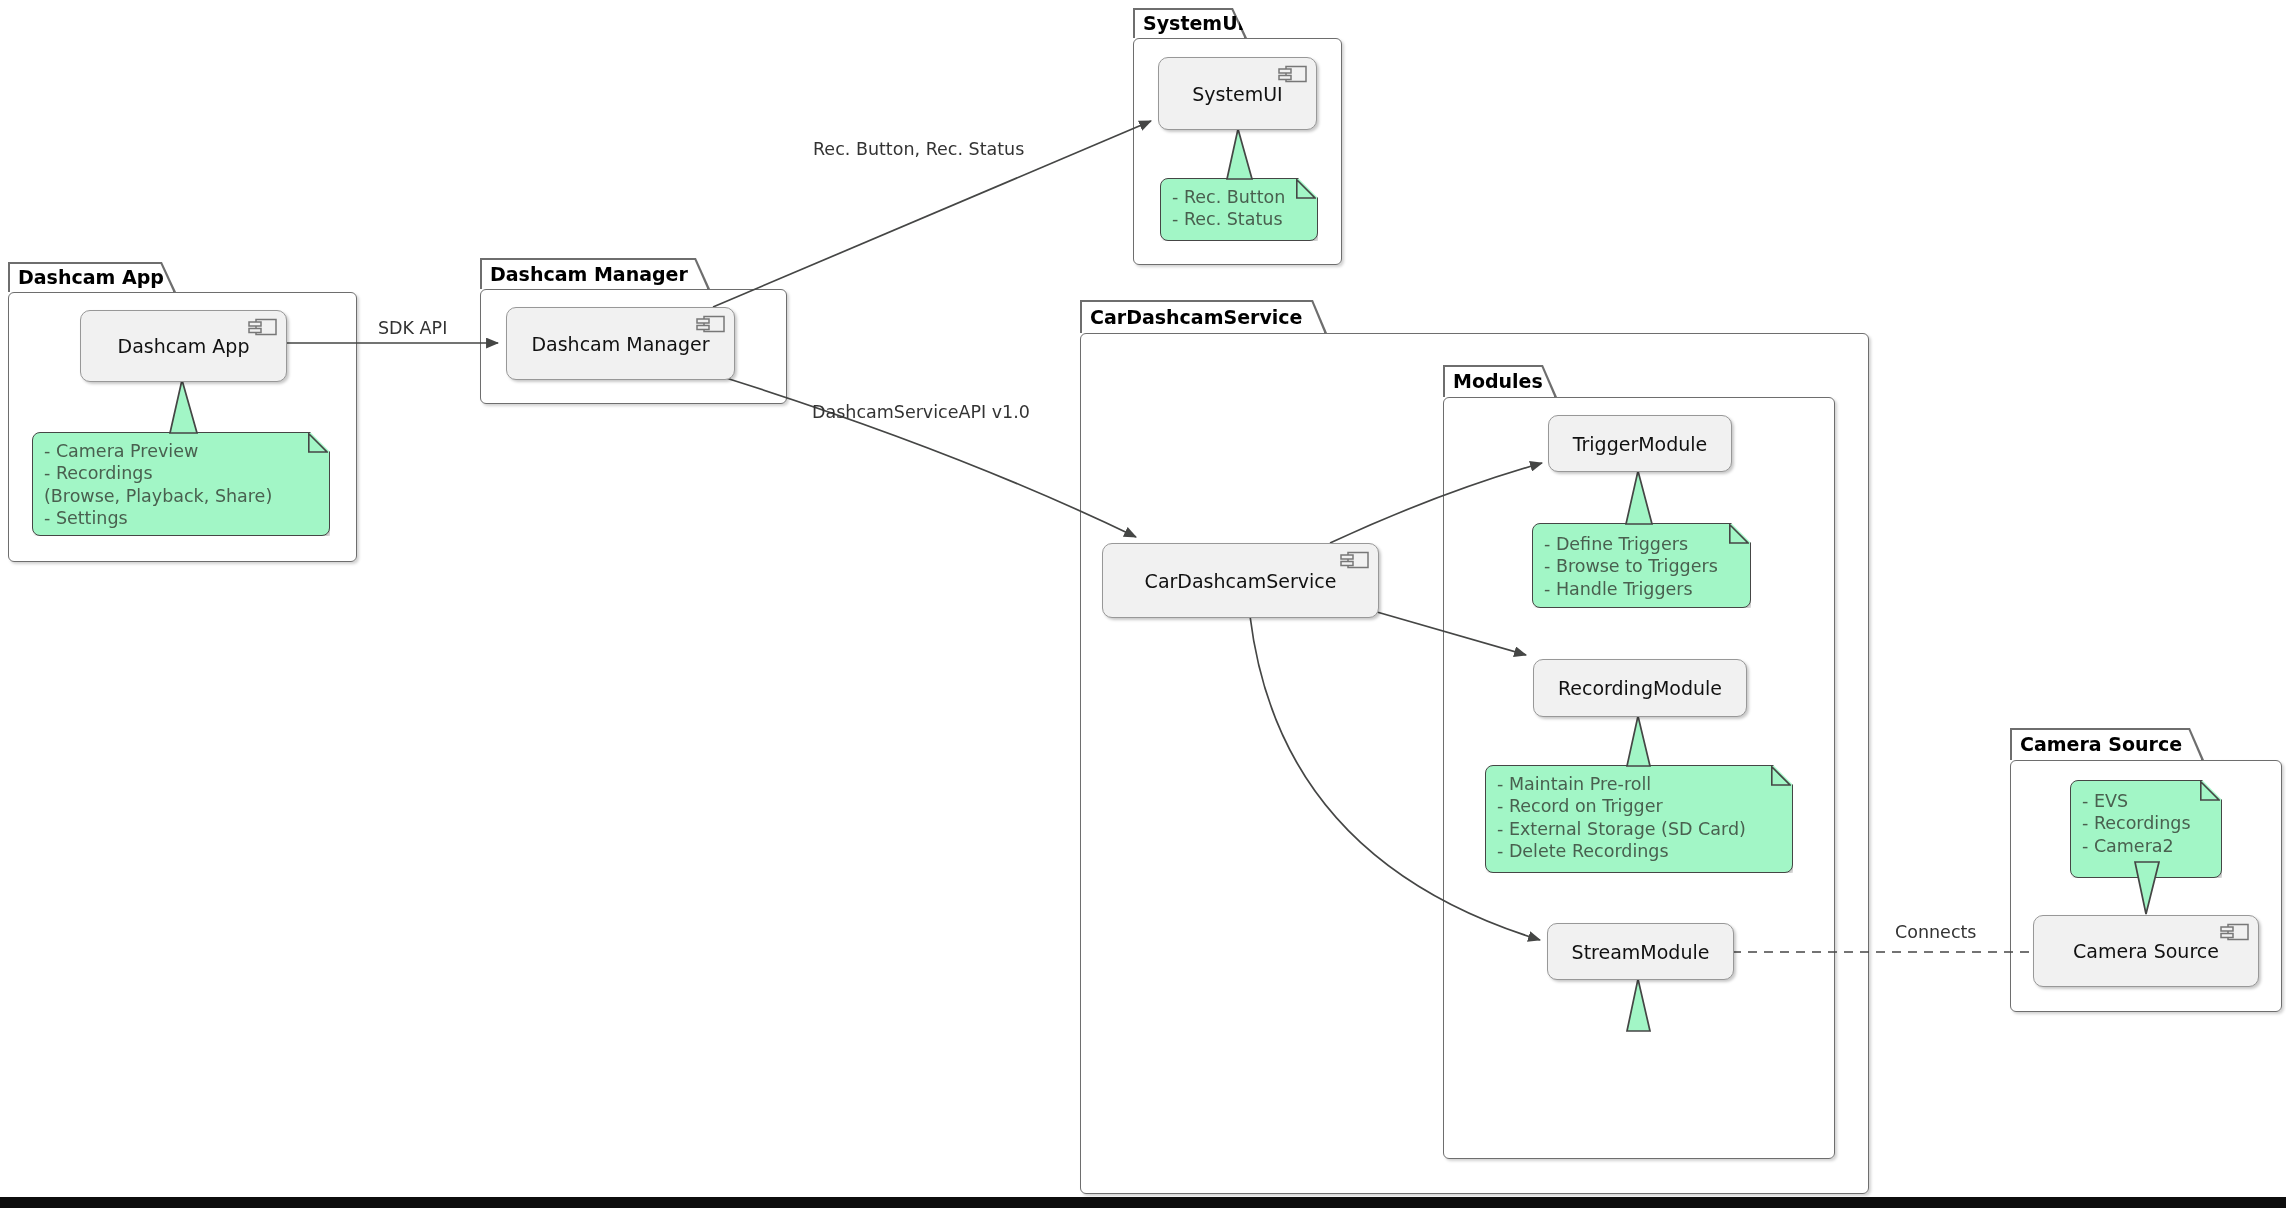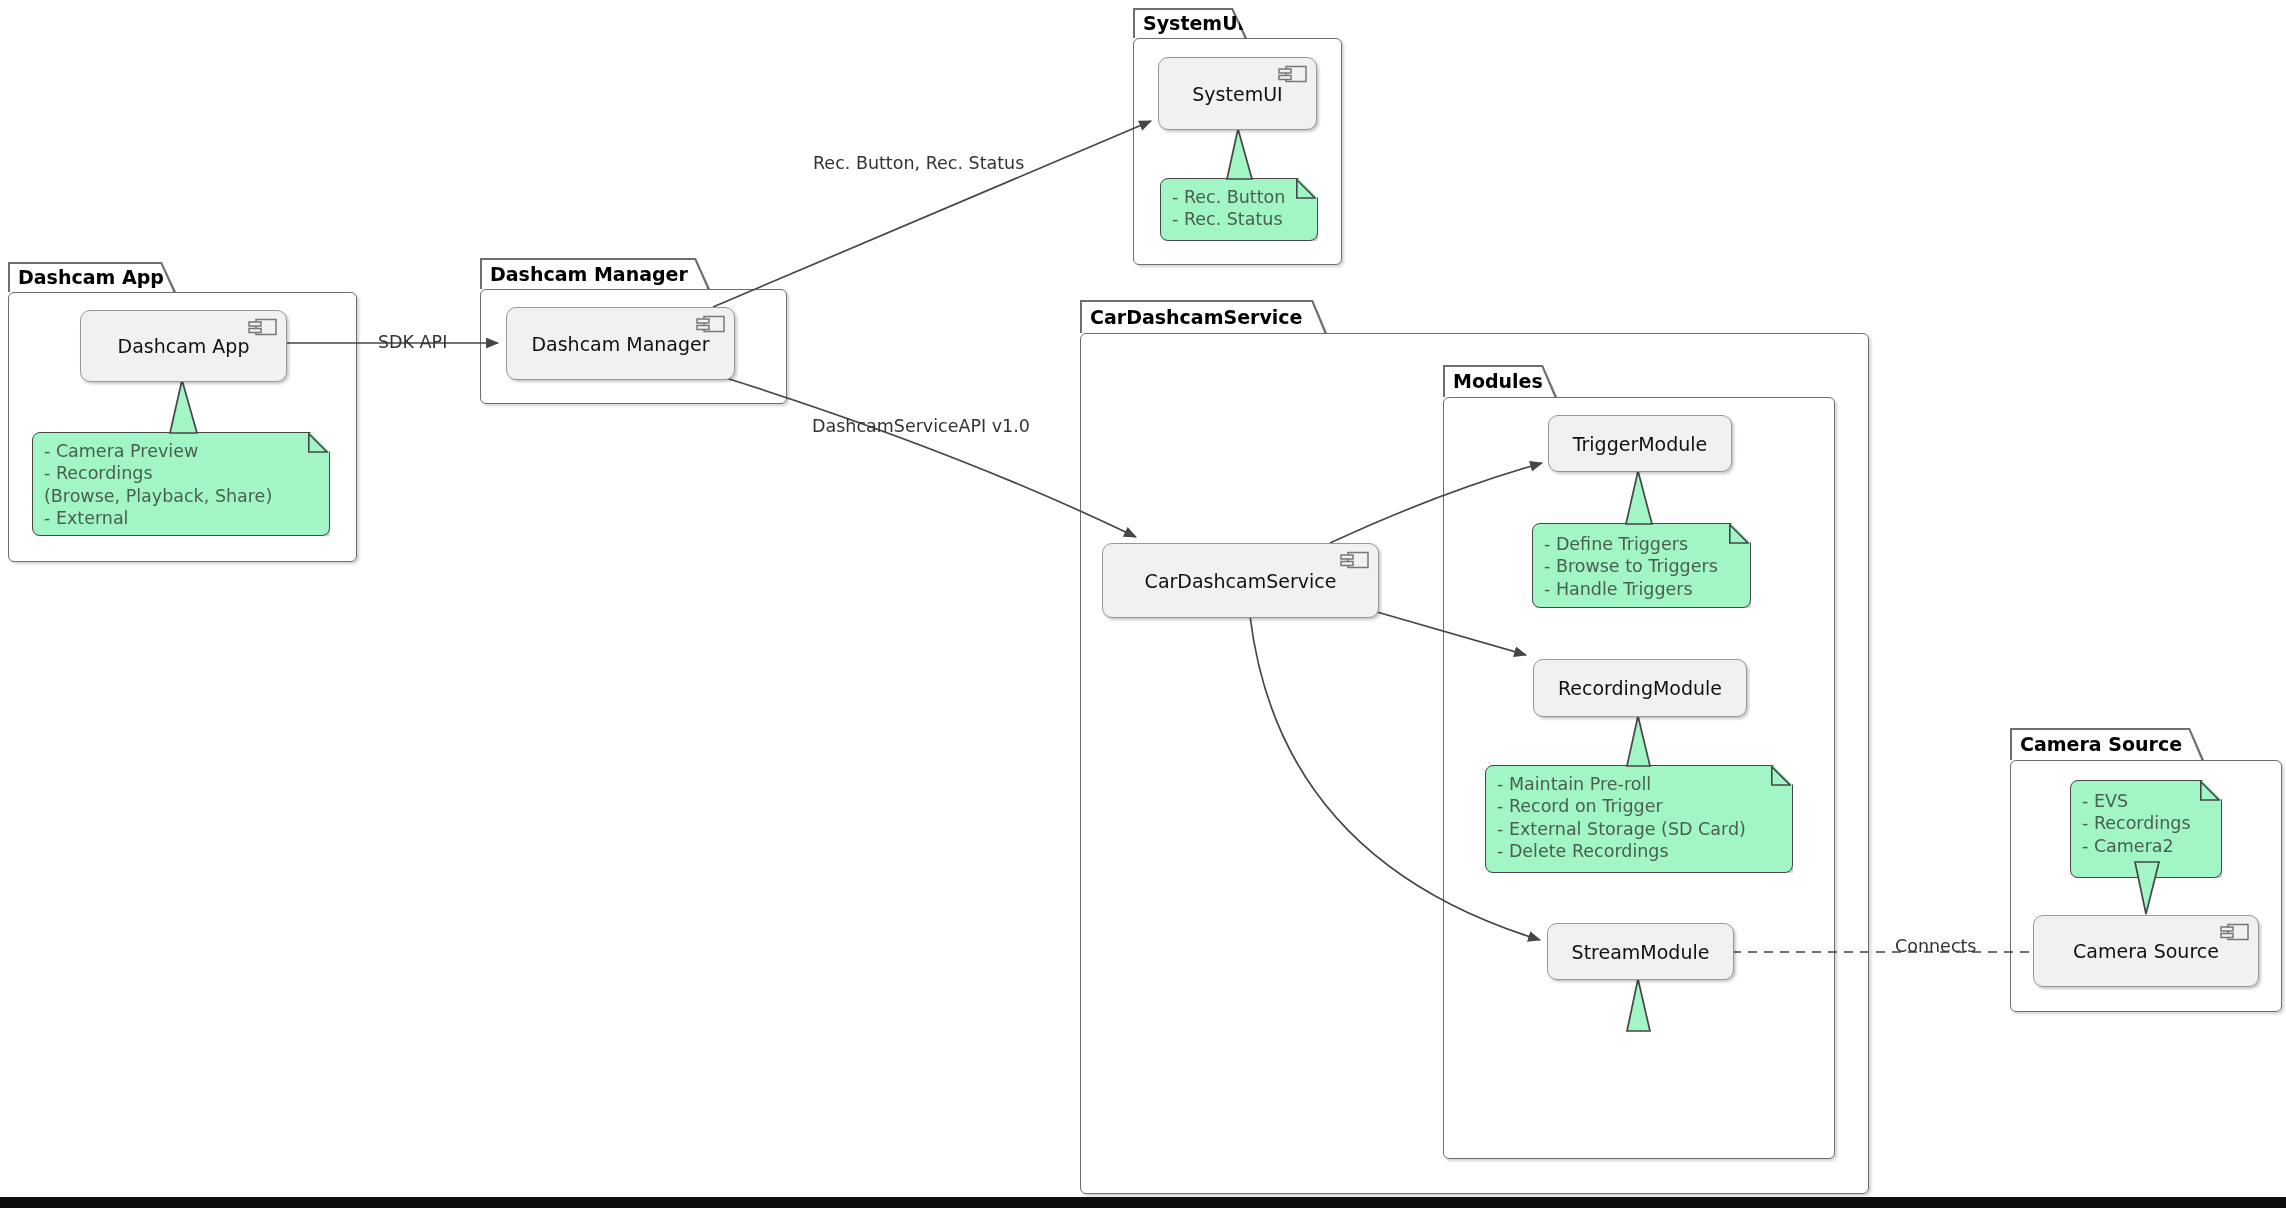--- a/index.html
+++ b/index.html
@@ -107,21 +107,20 @@
   #n-rm  { left: 1485px; top: 765px;  width: 308px; height: 108px; }
   #n-sm  { left: 1468px; top: 1030px; width: 342px; height: 107px; }
   #n-cs  { left: 2070px; top: 780px;  width: 152px; height: 98px;  padding-top: 9px; }
 
   
   .edge-label {
     position: absolute;
     font-size: 17.5px;
     color: #333;
     white-space: nowrap;
-    margin-top: 14px;
   }
   #l-sdk { left: 378px;  top: 318px; }
   #l-rec { left: 813px;  top: 139px; }
   #l-api { left: 812px;  top: 402px; }
   #l-con { left: 1895px; top: 922px; }
 
   
   #bottom-bar {
     position: absolute;
     left: 0; top: 1197px;
@@ -176,21 +175,21 @@
 
   <div class="layer">
 
     <div class="note" id="n-da">
       <svg class="fold" width="20" height="20">
         <path d="M0.8,0.8 L19,19 L0.8,19 Z" fill="#a2f6c6" stroke="#454645" stroke-width="1.6"></path>
       </svg>
       <div class="note-line">- Camera Preview</div>
       <div class="note-line">- Recordings</div>
       <div class="note-line">(Browse, Playback, Share)</div>
-      <div class="note-line">- External</div>
+      <div class="note-line">- Settings</div>
     </div>
 
     <div class="note" id="n-sui">
       <svg class="fold" width="20" height="20">
         <path d="M0.8,0.8 L19,19 L0.8,19 Z" fill="#a2f6c6" stroke="#454645" stroke-width="1.6"></path>
       </svg>
       <div class="note-line">- Rec. Button</div>
       <div class="note-line">- Rec. Status</div>
     </div>
 

